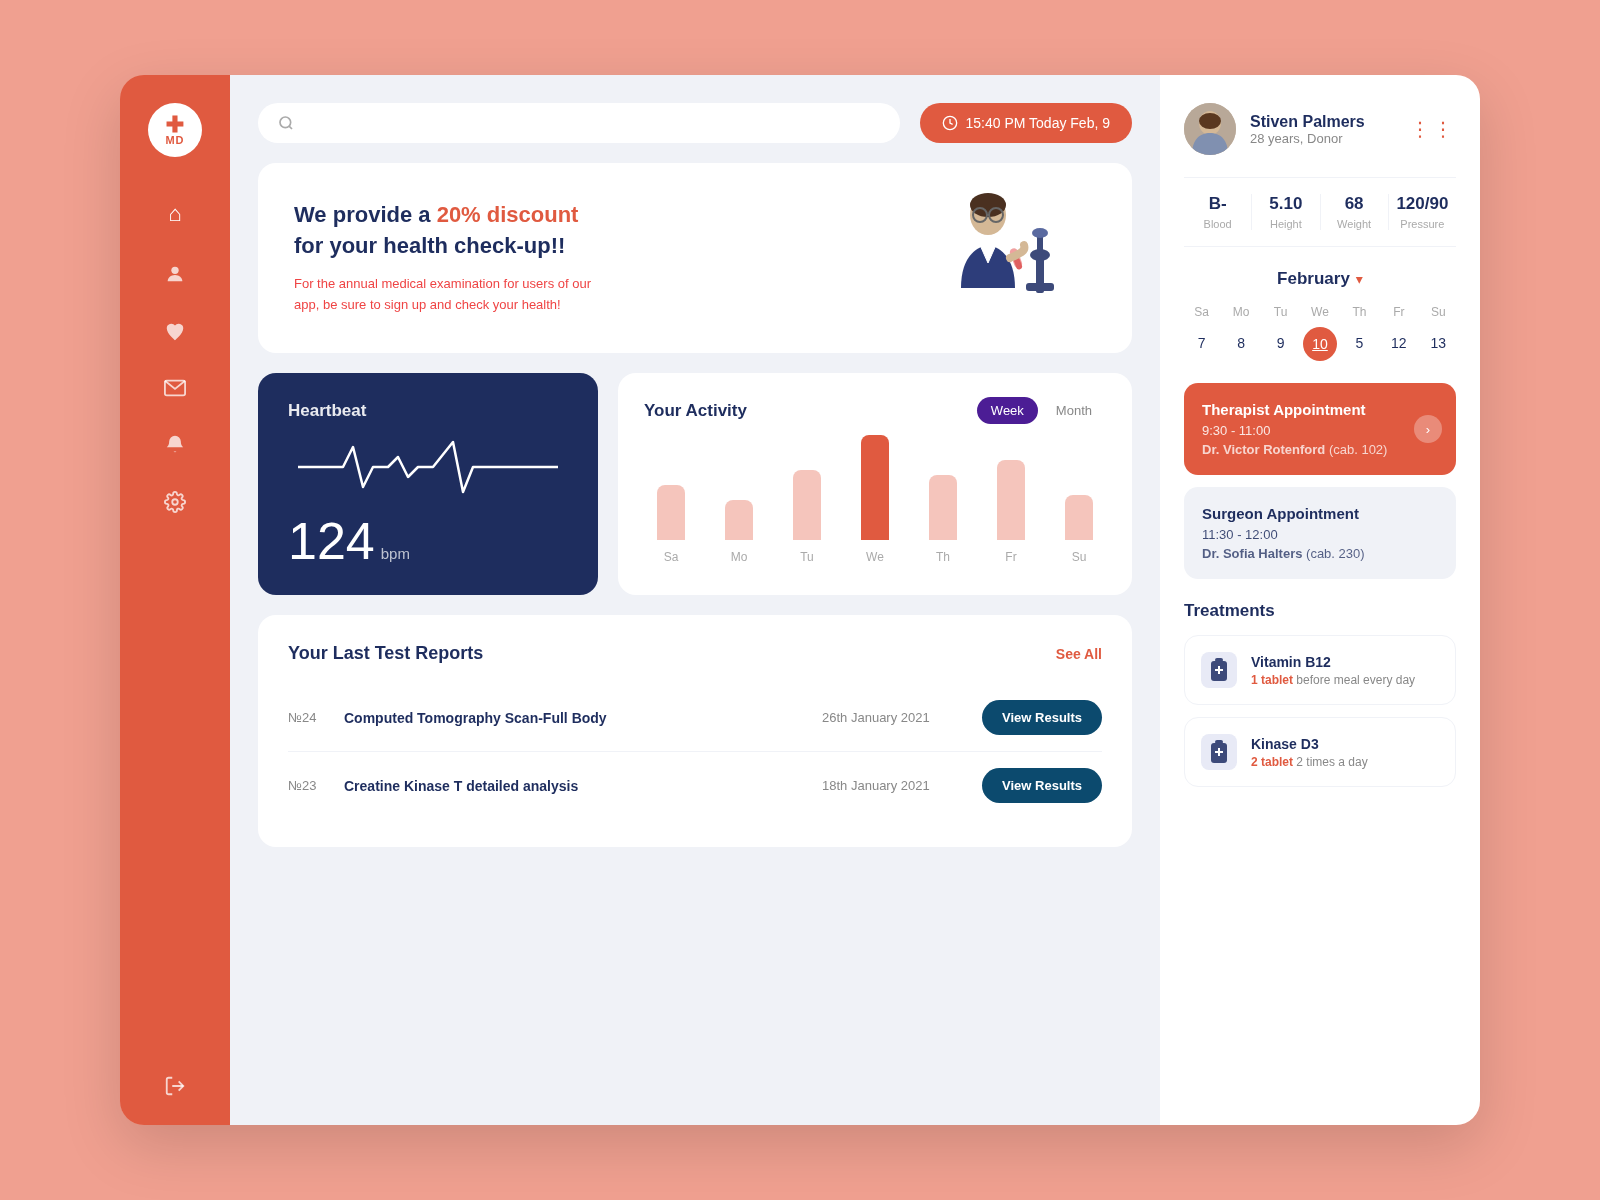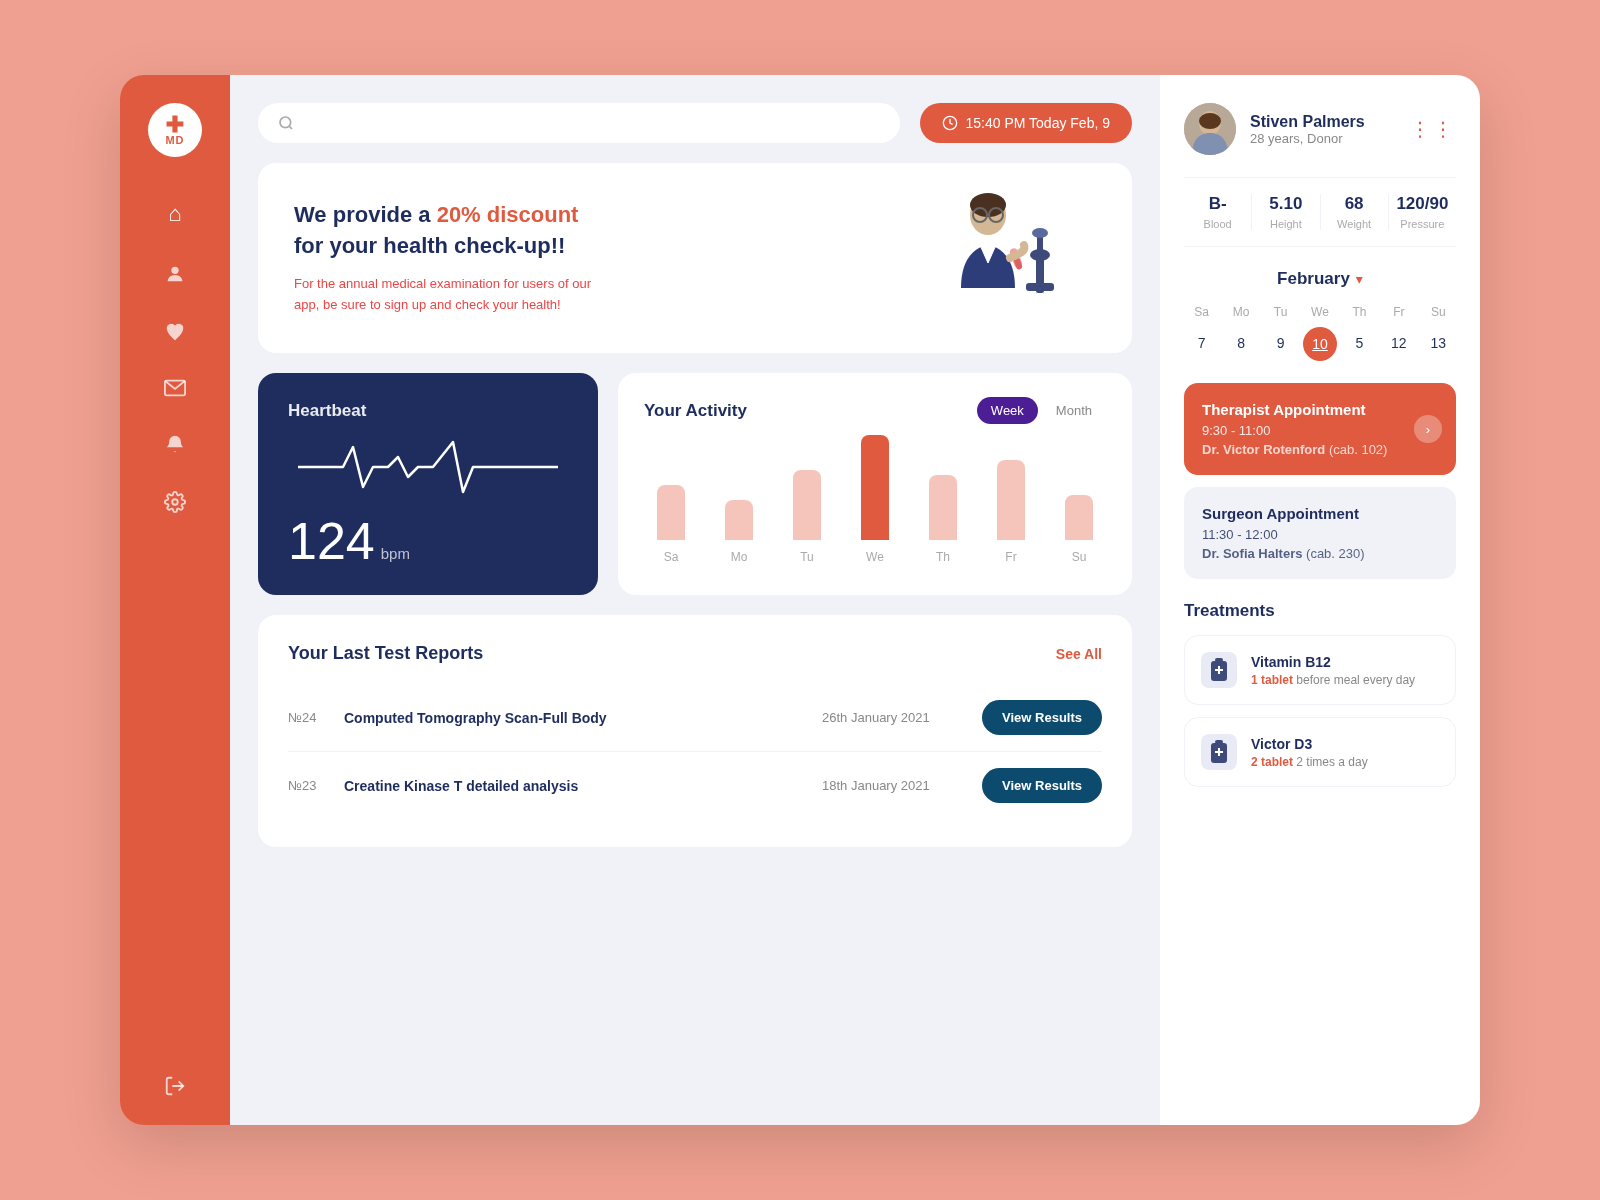--- a/index.html
+++ b/index.html
@@ -804,20 +804,20 @@
           <div class="treatment-card">
     <div class="treatment-icon">
       <svg width="20" height="24" viewBox="0 0 20 24" fill="#3d4a7a" xmlns="http://www.w3.org/2000/svg">
         <rect x="6" y="0" width="8" height="4" rx="2"></rect>
         <rect x="2" y="3" width="16" height="20" rx="3"></rect>
         <line x1="10" y1="8" x2="10" y2="16" stroke="white" stroke-width="2"></line>
         <line x1="6" y1="12" x2="14" y2="12" stroke="white" stroke-width="2"></line>
       </svg>
     </div>
     <div class="treatment-info">
-      <div class="t-name">Victor D3</div>
+      <div class="t-name">Kinase D3</div>
       <div class="t-desc"><span class="highlight">2 tablet</span> 2 times a day</div>
     </div>
   </div>
         </div>
     </div>
   </div>
 </div>
 
 </body></html>

